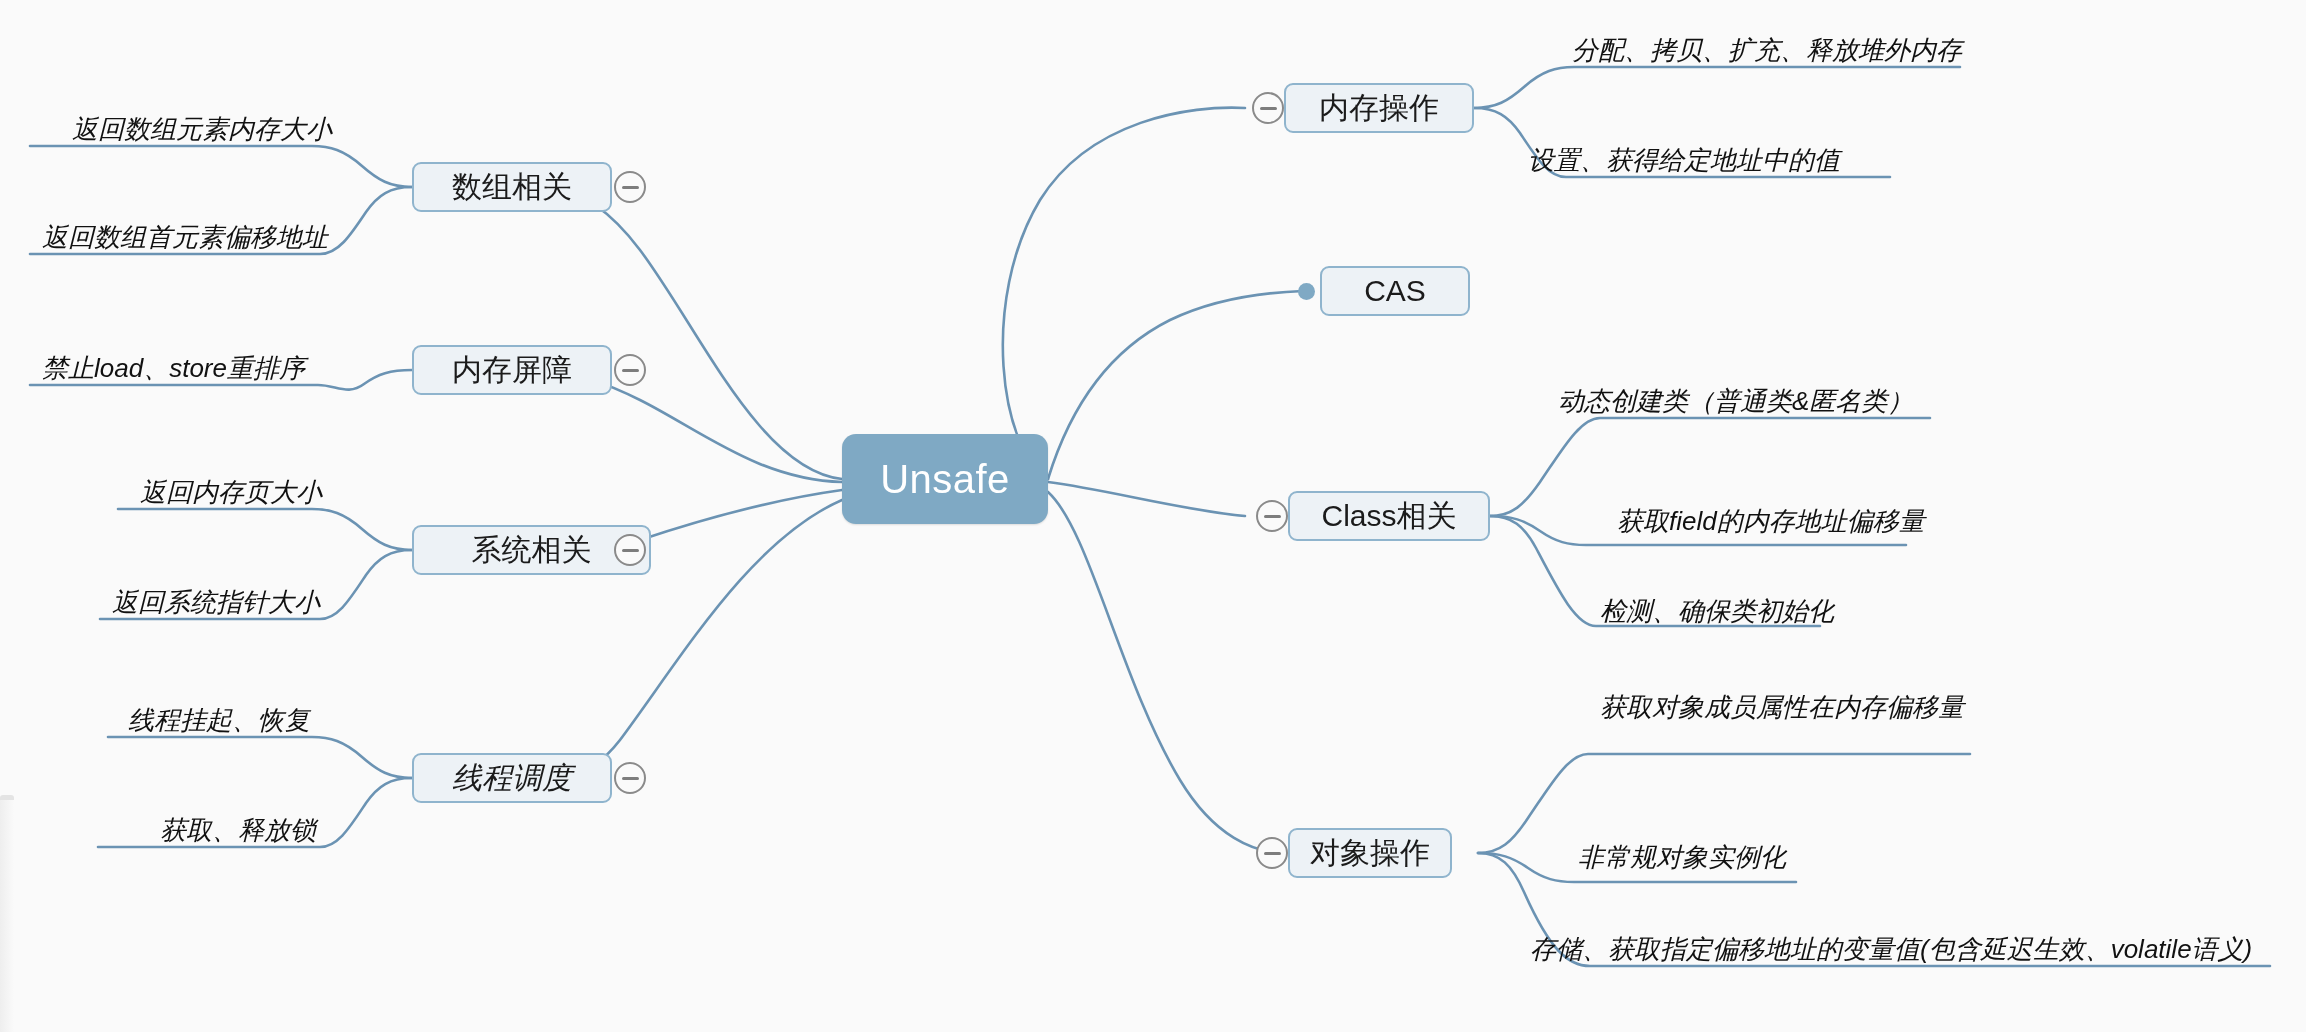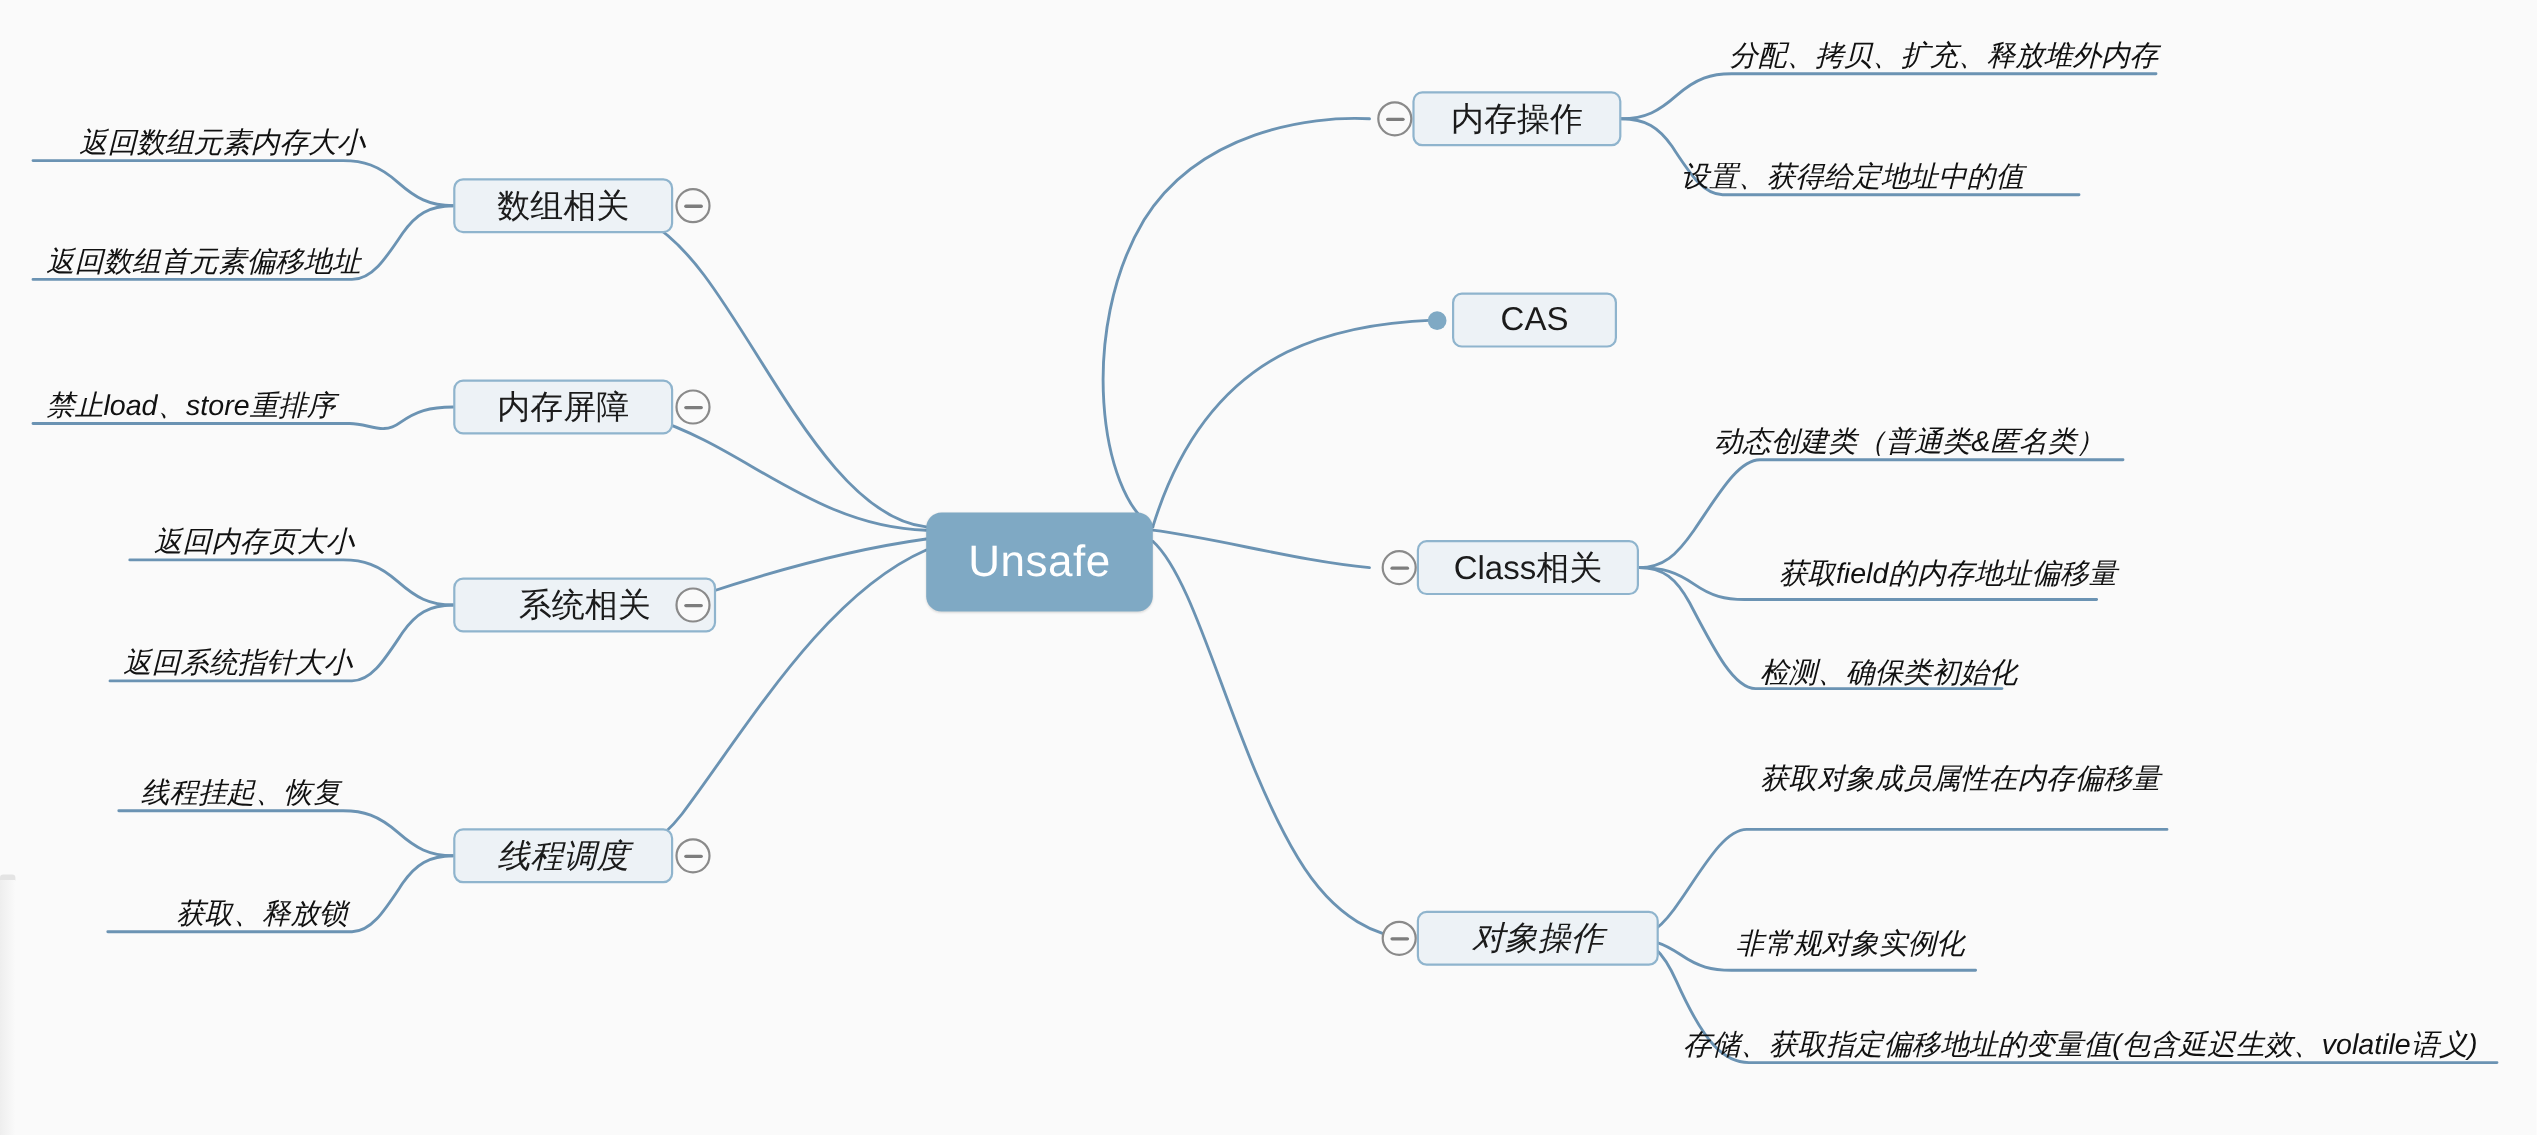--- a/index.html
+++ b/index.html
@@ -31,21 +31,20 @@
     justify-content: center;
     white-space: nowrap;
   }
   .root-node {
     background: #7FA9C4;
     border-radius: 14px;
     color: #ffffff;
     font-size: 40px;
     letter-spacing: 0.5px;
     box-shadow: 0 1px 2px rgba(0,0,0,0.12);
-    margin-top: 32px;
   }
   .branch-node {
     background: #edf2f6;
     border: 2px solid #8fb4cd;
     border-radius: 9px;
     color: #1b1b1b;
     font-size: 30px;
   }
   .leaf-label {
     position: absolute;
@@ -190,21 +189,21 @@
   <div class="node branch-node" style="left:1320px; top:266px; width:150px; height:50px;">
     <span>CAS</span>
   </div>
   <div class="bullet" style="left:1298px; top:283px;"></div>
 
   <div class="node branch-node" style="left:1288px; top:491px; width:202px; height:50px;">
     <span>Class相关</span>
   </div>
   <div class="toggle" style="left:1256px; top:500px;"></div>
 
-  <div class="node branch-node" style="left:1288px; top:828px; width:220px; height:50px;font-style:italic;">
+  <div class="node branch-node" style="left:1288px; top:828px; width:164px; height:50px;">
     <span>对象操作</span>
   </div>
   <div class="toggle" style="left:1256px; top:837px;"></div>
 
   <div class="leaf-label" style="left:1572px; top:36px;">分配、拷贝、扩充、释放堆外内存</div>
   <div class="leaf-label" style="left:1528px; top:146px;">设置、获得给定地址中的值</div>
 
   <div class="leaf-label" style="left:1558px; top:387px;">动态创建类（普通类&amp;匿名类）</div>
   <div class="leaf-label" style="left:1592px; top:507px;margin-left:25px;">获取field的内存地址偏移量</div>
   <div class="leaf-label" style="left:1600px; top:597px;">检测、确保类初始化</div>

